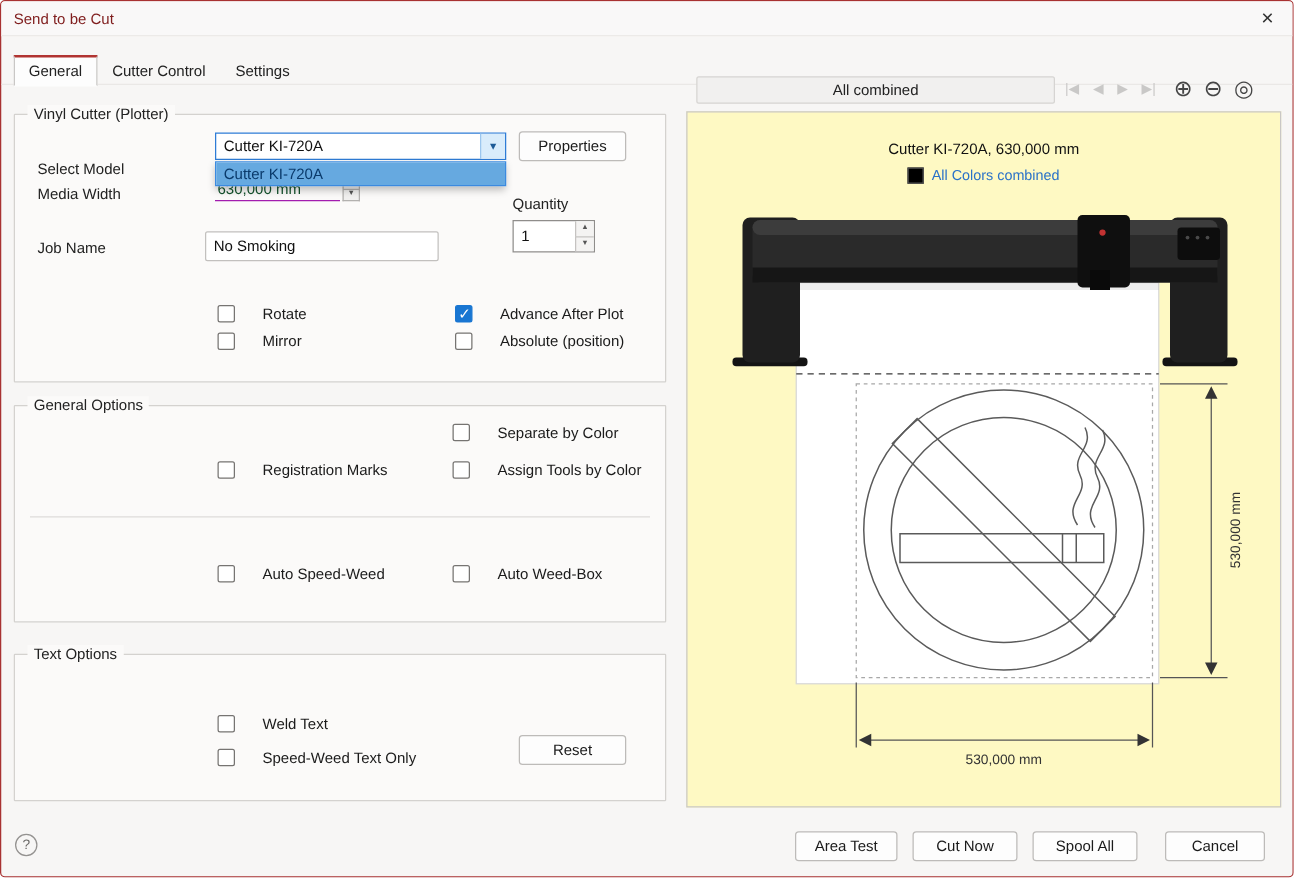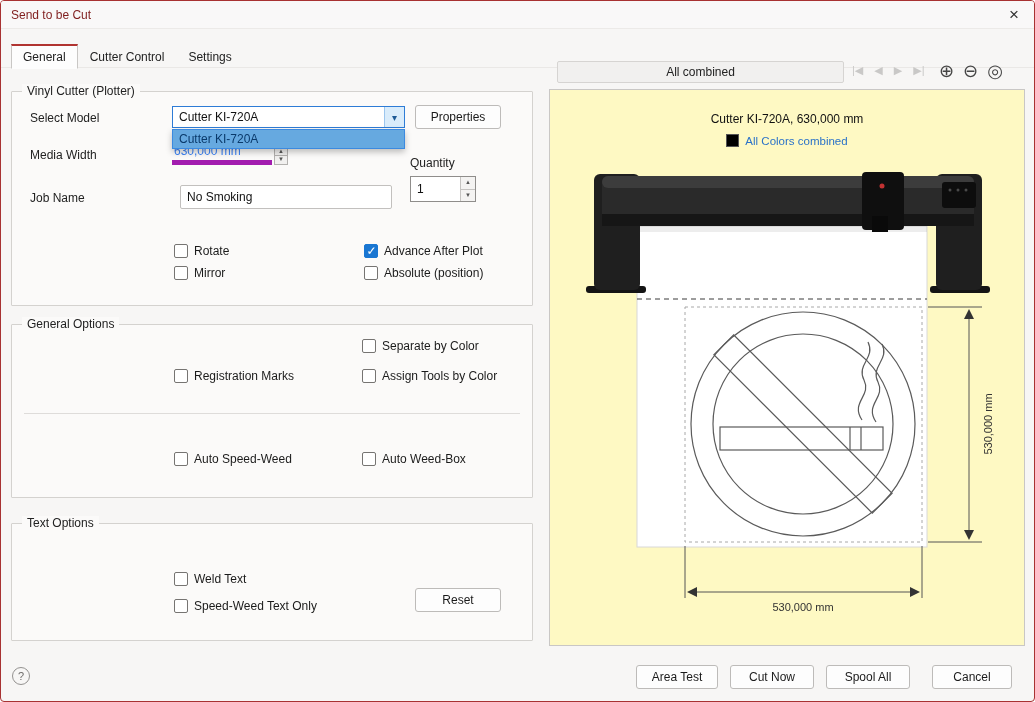--- a/index.html
+++ b/index.html
@@ -47,41 +47,41 @@
   }
   .dd-item { height:18px; line-height:18px; padding:0 6px; background:#66a9e0; color:#0a3a6b; white-space:nowrap; }
 
   .btn {
     position:absolute; background:#fdfdfd; border:1px solid #bdbbb9; border-radius:3px;
     display:flex; align-items:center; justify-content:center; color:#1b1b1b; font-size:12px;
   }
 
   .underline-row { position:absolute; display:flex; align-items:flex-end; }
   .underline-input {
-    width:100px; padding:2px 2px; border-bottom:5px solid #a21caf; color:#3b82f6; background:transparent;
+    width:100px; padding:2px 2px; border-bottom:1px solid #a21caf; color:#14532d; background:transparent;
   }
   .spin { display:flex; flex-direction:column; width:14px; margin-left:2px; }
   .spin-btn {
     height:9px; border:1px solid #b3b1af; background:#f1f0ef; color:#555;
     font-size:6px; line-height:7px; text-align:center;
   }
   .spin-btn + .spin-btn { border-top:none; }
 
   .qty { position:absolute; background:#fff; border:1px solid #8f8d8b; display:flex; }
   .qty-val { flex:1; padding:5px 6px; color:#111; }
   .qty .spin { width:15px; margin:0; }
   .qty .spin-btn { height:12px; line-height:11px; border:none; border-left:1px solid #c5c3c1; background:#f4f3f2; }
   .qty .spin-btn + .spin-btn { border-top:1px solid #c5c3c1; }
 
   .textinput {
     position:absolute; background:#fff; border:1px solid #c2c0be; border-radius:2px;
     padding:4px 6px; color:#111;
   }
 
-  .cb { position:absolute; display:flex; align-items:center; gap:6px; white-space:nowrap; }
+  .cb { position:absolute; display:flex; align-items:center; gap:22px; white-space:nowrap; }
   .cb-box {
     width:14px; height:14px; border:1px solid #767472; background:#fff; border-radius:2px;
     position:relative; flex:0 0 auto;
   }
   .cb-box.checked { background:#1976d2; border-color:#1976d2; }
   .cb-box.checked::after {
     content:"✓"; position:absolute; left:1.5px; top:-1px; color:#fff; font-size:12px;
   }
   .divider { position:absolute; border-top:1px solid #dedcda; }
 
@@ -127,21 +127,21 @@
   <div class="tabline"></div>
   <div class="tabs">
     <div class="tab active">General</div>
     <div class="tab">Cutter Control</div>
     <div class="tab">Settings</div>
   </div>
 
   <div class="groupbox" style="left:10px;top:90px;width:522px;height:215px;">
     <span class="gb-title">Vinyl Cutter (Plotter)</span>
 
-    <span class="lbl" style="left:18px;top:19px;">Select Model</span>
+    <span class="lbl" style="left:18px;top:36px;">Select Model</span>
     <div class="combo" style="left:160px;top:14px;width:233px;">
       <span class="combo-text">Cutter KI-720A</span>
       <span class="combo-arrow">▾</span>
     </div>
     <div class="dropdown" style="left:160px;top:37px;width:233px;">
       <div class="dd-item">Cutter KI-720A</div>
     </div>
     <div class="btn" style="left:403px;top:13px;width:86px;height:24px;">Properties</div>
 
     <span class="lbl" style="left:18px;top:56px;">Media Width</span>
@@ -156,21 +156,21 @@
     <span class="lbl" style="left:398px;top:64px;">Quantity</span>
     <div class="qty" style="left:398px;top:84px;width:66px;height:26px;">
       <span class="qty-val">1</span>
       <span class="spin">
         <span class="spin-btn">▲</span>
         <span class="spin-btn">▼</span>
       </span>
     </div>
 
     <span class="lbl" style="left:18px;top:99px;">Job Name</span>
-    <div class="textinput" style="left:168px;top:93px;width:212px;height:24px;">No Smoking</div>
+    <div class="textinput" style="left:152px;top:93px;width:187px;height:24px;">No Smoking</div>
 
     <label class="cb" style="left:162px;top:152px;">
       <span class="cb-box"></span>
       <span class="cb-label">Rotate</span>
     </label>
     <label class="cb" style="left:162px;top:174px;">
       <span class="cb-box"></span>
       <span class="cb-label">Mirror</span>
     </label>
     <label class="cb" style="left:352px;top:152px;">

